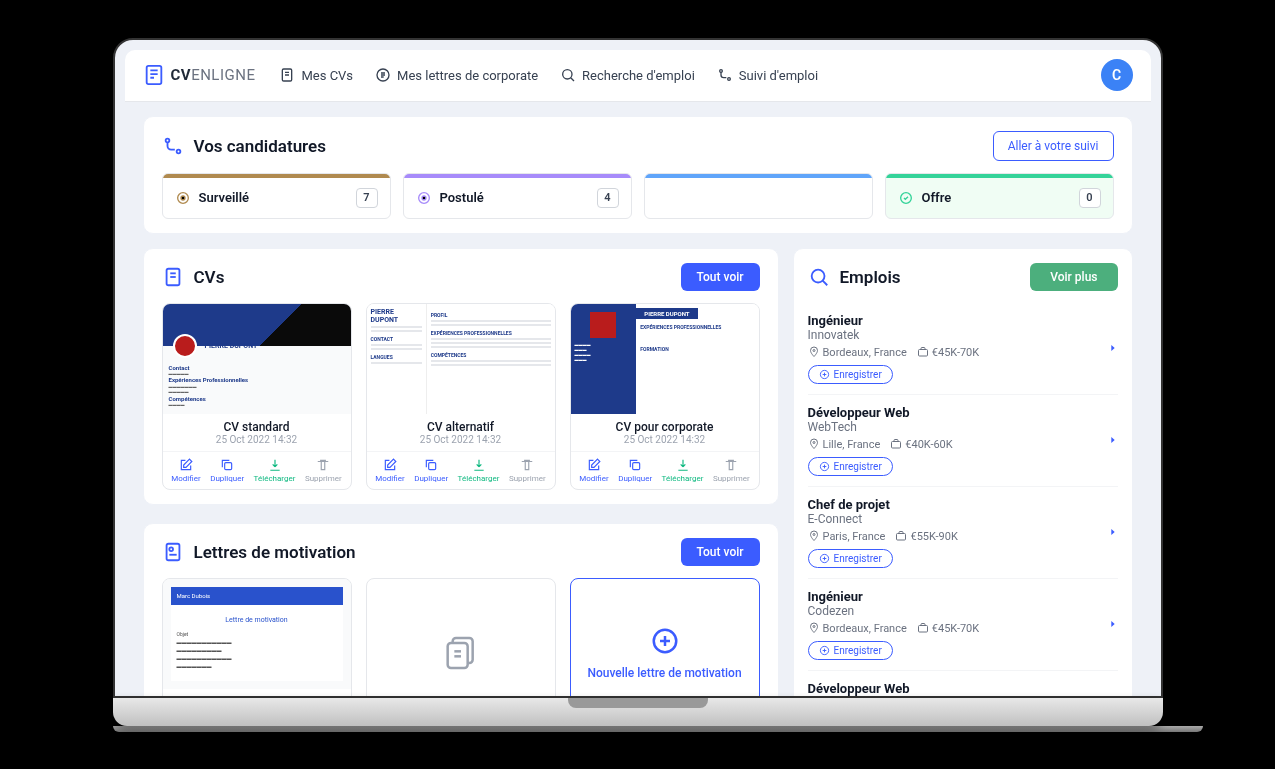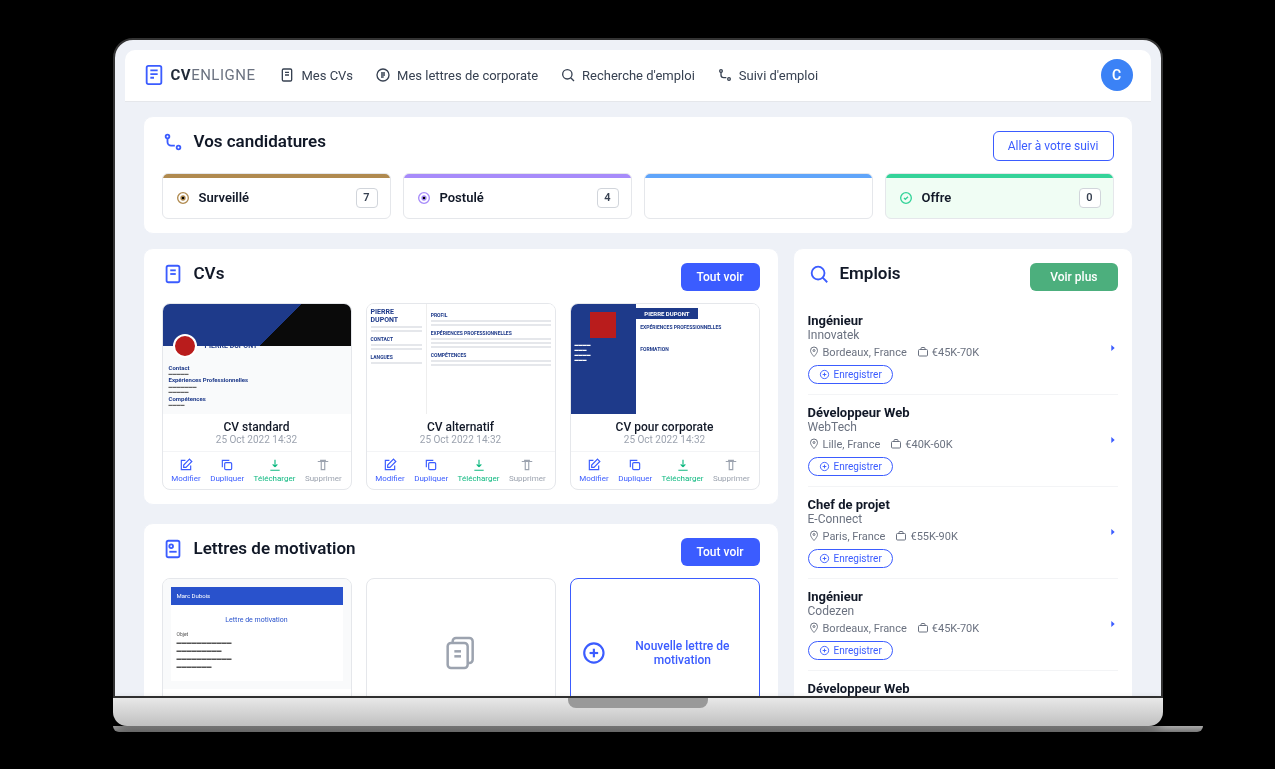--- a/index.html
+++ b/index.html
@@ -14,21 +14,21 @@
 .logo{display:flex;align-items:center;gap:6px;margin-right:24px}
 .logo-icon{width:22px;height:26px;color:#3b5cff}
 .logo-text{font-weight:700;font-size:15px;letter-spacing:.5px;color:#1f2937}
 .logo-text .light{color:#6b7280;font-weight:400}
 .nav{display:flex;gap:22px}
 .nav-item{display:flex;align-items:flex-end;gap:6px;font-size:13px;color:#374151;cursor:pointer}
 .nav-item svg{width:16px;height:16px}
 .avatar{margin-left:auto;width:32px;height:32px;border-radius:50%;background:#3b82f6;color:#fff;display:flex;align-items:center;justify-content:center;font-weight:600;font-size:14px}
 .content{flex:1;overflow-y:auto;padding:14px 18px}
 .panel{background:#fff;border-radius:10px;padding:14px 18px;margin-bottom:14px;border:1px solid #eef1f7}
-.panel-head{display:flex;gap:10px;margin-bottom:12px}
+.panel-head{display:flex;align-items:center;gap:10px;margin-bottom:12px}
 .panel-head h2{font-size:17px;font-weight:600;color:#111827}
 .panel-head svg{width:22px;height:22px;color:#3b5cff}
 .btn-outline{margin-left:auto;border:1px solid #3b5cff;color:#3b5cff;background:#fff;border-radius:6px;padding:7px 14px;font-size:12px;cursor:pointer}
 .btn-blue{margin-left:auto;background:#3b5cff;color:#fff;border:none;border-radius:6px;padding:7px 16px;font-size:12px;font-weight:500;cursor:pointer}
 .btn-green{margin-left:auto;background:#4caf7d;color:#fff;border:none;border-radius:6px;padding:7px 20px;font-size:12px;font-weight:500;cursor:pointer}
 .stats{display:grid;grid-template-columns:repeat(4,1fr);gap:12px}
 .stat{border:1px solid #e5e7eb;border-radius:6px;overflow:hidden}
 .stat-bar{height:4px}
 .stat-body{display:flex;align-items:center;padding:10px 12px;gap:8px}
 .stat-body svg{width:16px;height:16px}
@@ -40,21 +40,21 @@
 .cv-card{border:1px solid #e5e7eb;border-radius:8px;overflow:hidden;background:#fff}
 .cv-thumb{height:110px;background:#f9fafb;position:relative;overflow:hidden}
 .cv-title{text-align:center;font-size:12px;font-weight:500;color:#111827;padding-top:6px}
 .cv-date{text-align:center;font-size:10px;color:#9ca3af;padding-bottom:6px}
 .cv-actions{display:flex;justify-content:space-around;padding:6px 4px;border-top:1px solid #f3f4f6}
 .cv-act{display:flex;flex-direction:column;align-items:center;gap:2px;font-size:8px;cursor:pointer}
 .cv-act svg{width:14px;height:14px}
 .act-blue{color:#3b5cff}
 .act-green{color:#10b981}
 .act-grey{color:#9ca3af}
-.new-card{border:1px solid #3b5cff;border-radius:8px;display:flex;flex-direction:row;align-items:center;justify-content:center;gap:10px;color:#3b5cff;min-height:150px;cursor:pointer;text-align:center;padding:10px}
+.new-card{border:1px solid #3b5cff;border-radius:8px;display:flex;flex-direction:column;align-items:center;justify-content:center;gap:10px;color:#3b5cff;min-height:150px;cursor:pointer;text-align:center;padding:10px}
 .new-card svg{width:30px;height:30px}
 .new-card span{font-size:12px;font-weight:500}
 .placeholder-card{border:1px solid #e5e7eb;border-radius:8px;display:flex;align-items:center;justify-content:center;min-height:150px;background:#fff;color:#9ca3af}
 .placeholder-card svg{width:40px;height:40px}
 .jobs-panel{background:#fff;border-radius:10px;border:1px solid #eef1f7;padding:14px 14px 0 14px}
 .job{border-bottom:1px solid #f3f4f6;padding:10px 0;position:relative}
 .job:last-child{border-bottom:none}
 .job h3{font-size:13px;font-weight:700;color:#111827}
 .job .company{font-size:12px;color:#6b7280;margin-bottom:4px}
 .job-meta{display:flex;align-items:center;gap:10px;margin-bottom:6px}

